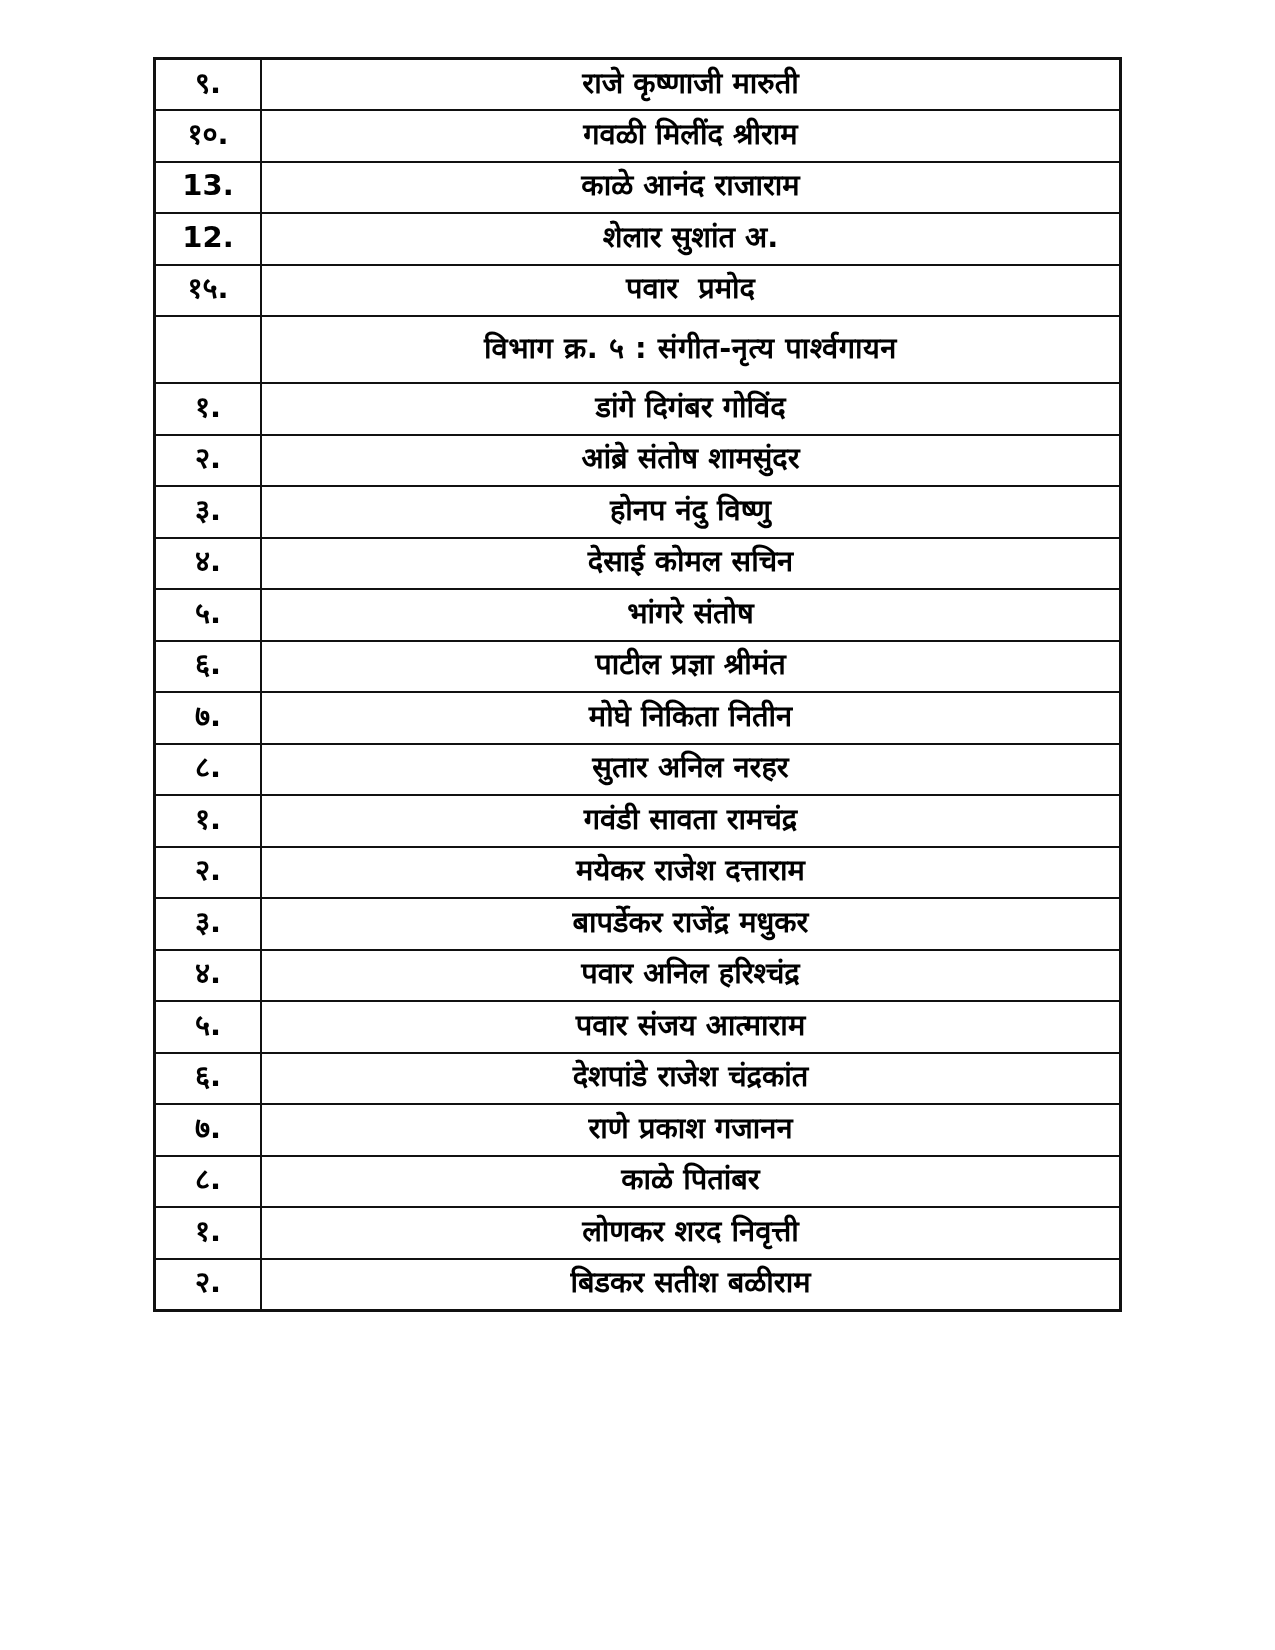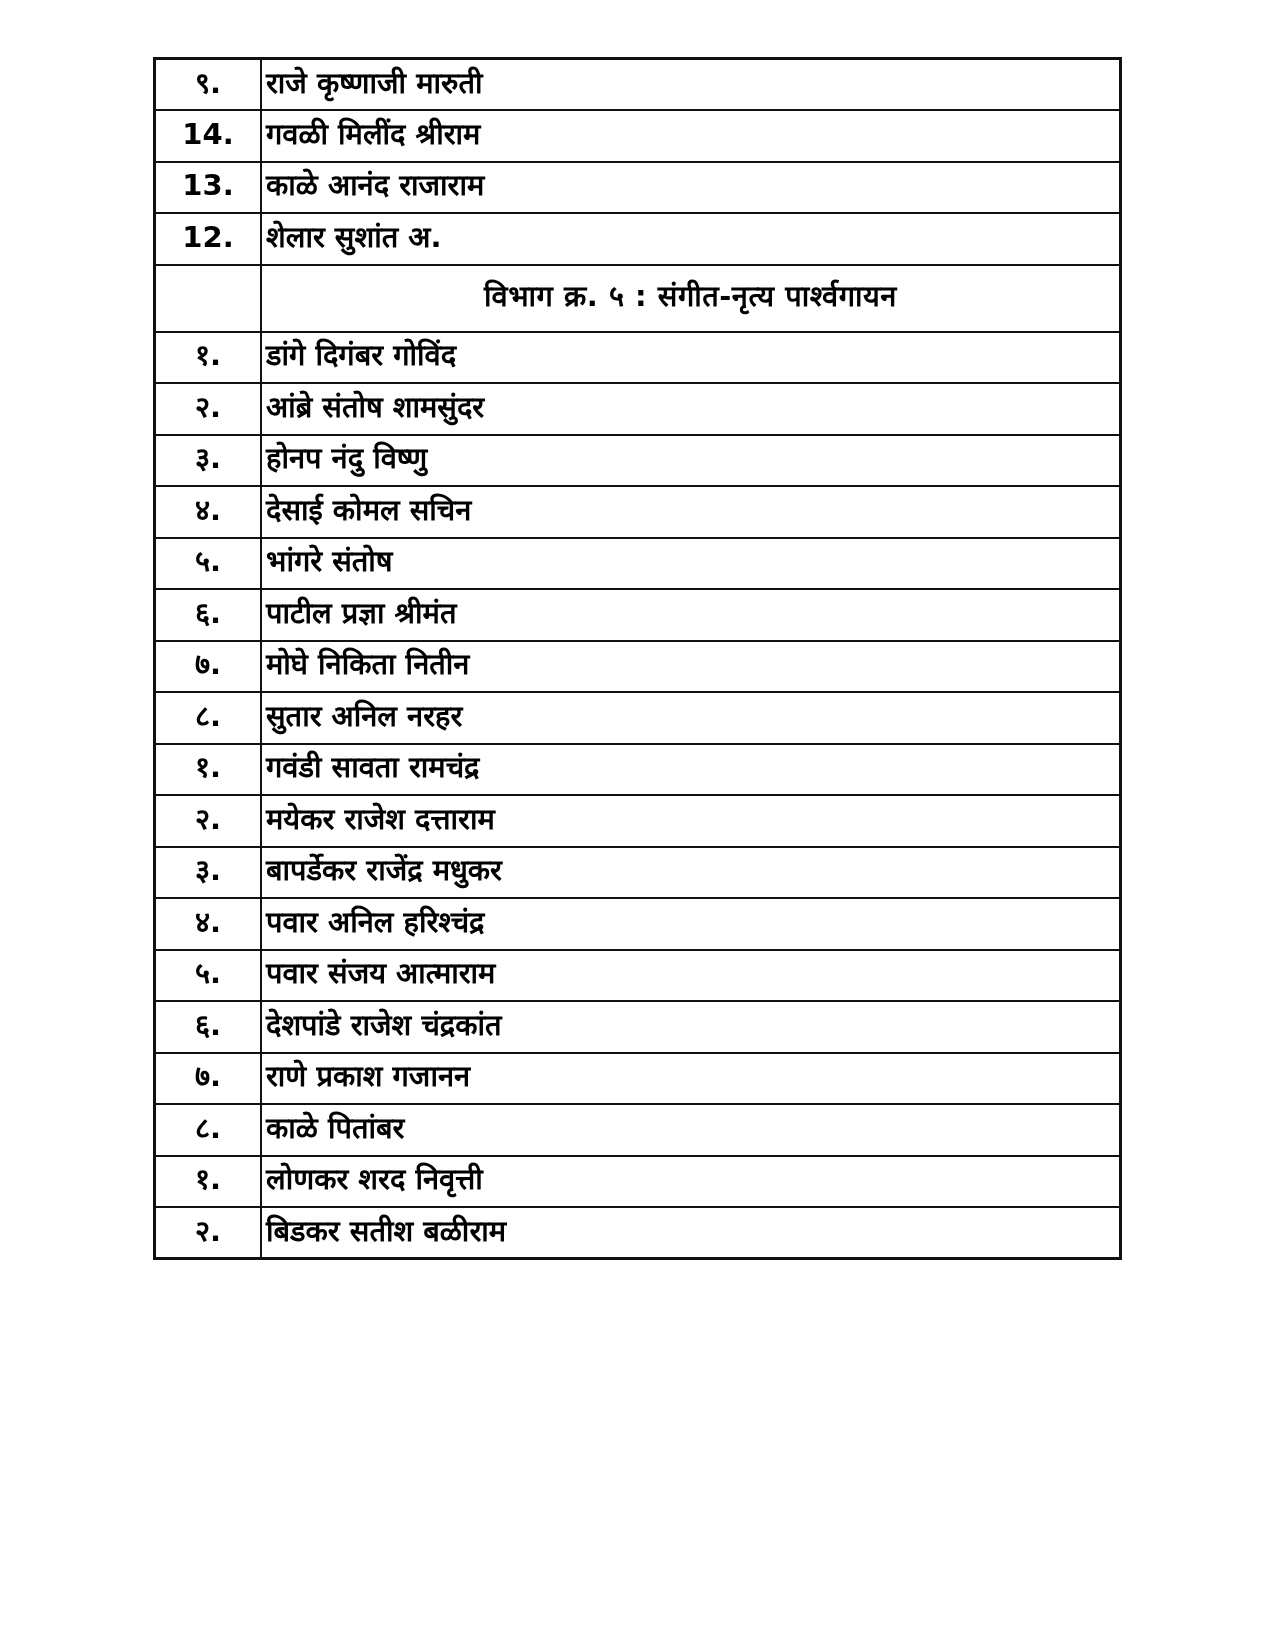--- a/index.html
+++ b/index.html
@@ -35,21 +35,21 @@
     overflow: hidden;
   }
   table.roster {
     border: 3px solid #111111;
   }
   td.cell-no {
     width: 96px;
     text-align: center;
   }
   td.cell-name {
-    text-align: left;
+    text-align: center;
     padding-left: 14px;
   }
   tr.row-item {
     height: 51.5px;
   }
   tr.row-header {
     height: 67px;
   }
   td.cell-header {
     text-align: center;
@@ -61,30 +61,34 @@
 <body>
 
 <div class="page">
   <table class="roster">
     <tbody id="roster-body">
         <tr class="row-item">
           <td class="cell-no">९.</td>
           <td class="cell-name">राजे कृष्णाजी मारुती</td>
         </tr>
         <tr class="row-item">
-          <td class="cell-no">14.</td>
+          <td class="cell-no">१०.</td>
           <td class="cell-name">गवळी मिलींद श्रीराम</td>
         </tr>
         <tr class="row-item">
           <td class="cell-no">13.</td>
           <td class="cell-name">काळे आनंद राजाराम</td>
         </tr>
         <tr class="row-item">
           <td class="cell-no">12.</td>
           <td class="cell-name">शेलार सुशांत अ.</td>
+        </tr>
+        <tr class="row-item">
+          <td class="cell-no">१५.</td>
+          <td class="cell-name">पवार  प्रमोद</td>
         </tr>
         <tr class="row-header">
           <td class="cell-no"></td>
           <td class="cell-header">विभाग क्र. ५ : संगीत-नृत्य पार्श्वगायन</td>
         </tr>
         <tr class="row-item">
           <td class="cell-no">१.</td>
           <td class="cell-name">डांगे दिगंबर गोविंद</td>
         </tr>
         <tr class="row-item">

